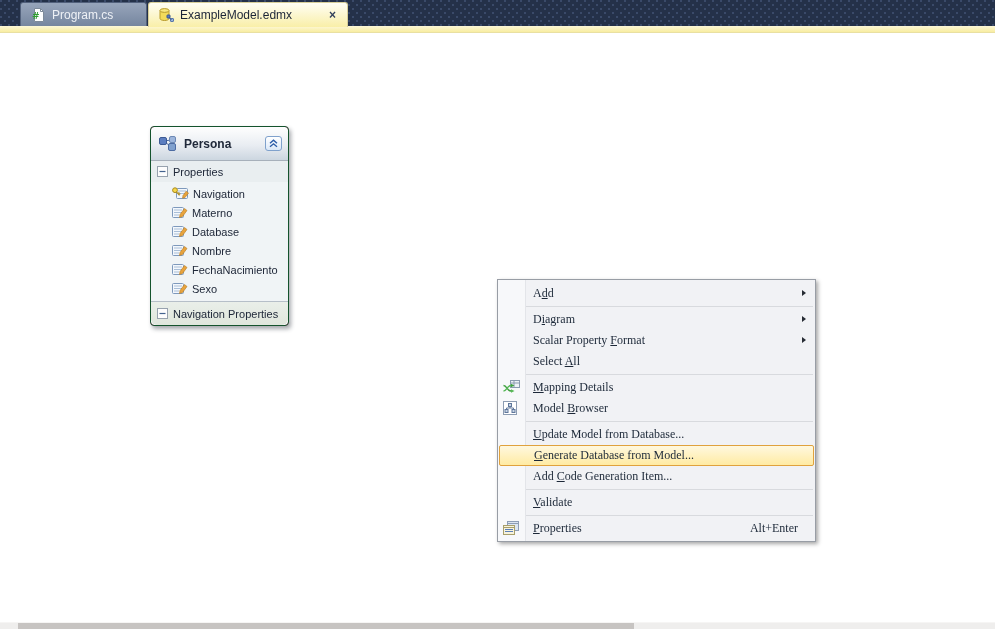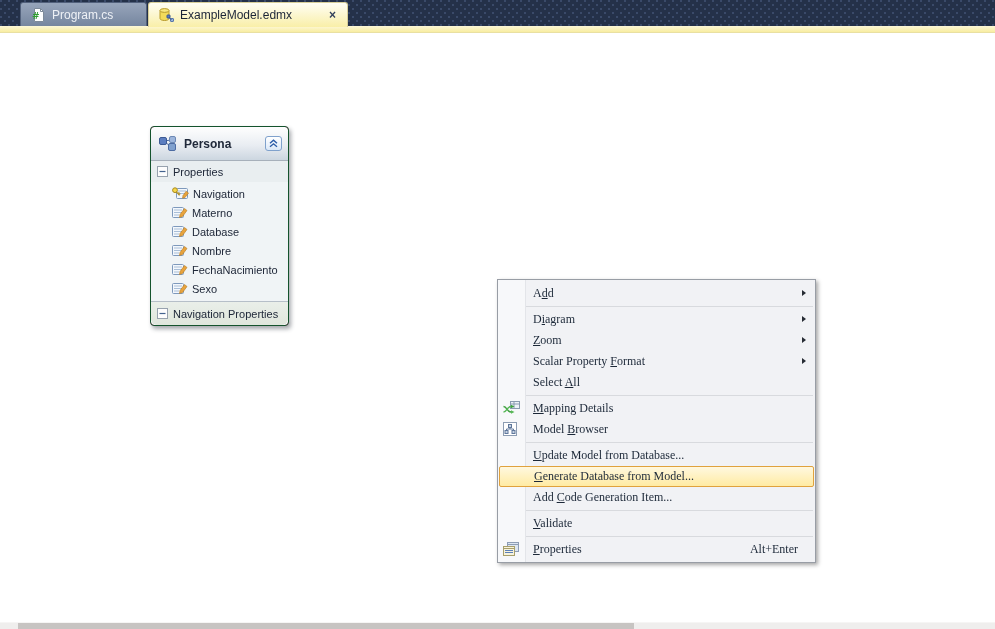--- a/index.html
+++ b/index.html
@@ -266,21 +266,20 @@
       </div>
     </div>
 </div>
 
 <div class="cmenu">
   <div class="gutter"></div>
   <div id="menu-items">
       <div class="mrow"><span>A<span class="mn">d</span>d</span><span class="arrow"></span></div>
       <div class="msep"></div>
       <div class="mrow"><span>D<span class="mn">i</span>agram</span><span class="arrow"></span></div>
-      <div class="mrow"><span><span class="mn">Z</span>oom</span><span class="arrow"></span></div>
       <div class="mrow"><span>Scalar Property <span class="mn">F</span>ormat</span><span class="arrow"></span></div>
       <div class="mrow"><span>Select <span class="mn">A</span>ll</span></div>
       <div class="msep"></div>
       <div class="mrow"><span class="micon gicon">
           <svg width="17" height="15" viewBox="0 0 17 15">
             <rect x="7.5" y="0.5" width="9" height="7" fill="#edf2f8" stroke="#8a9bb0"></rect>
             <line x1="7.5" y1="3" x2="16.5" y2="3" stroke="#8a9bb0"></line>
             <line x1="11" y1="0.5" x2="11" y2="7.5" stroke="#8a9bb0"></line>
             <path d="M0.5 5.5 C4 5.5 4 11 8 11" fill="none" stroke="#3fa03f" stroke-width="1.5"></path>
             <path d="M0.5 11 C4 11 4 5.5 8 5.5" fill="none" stroke="#57b857" stroke-width="1.5"></path>

